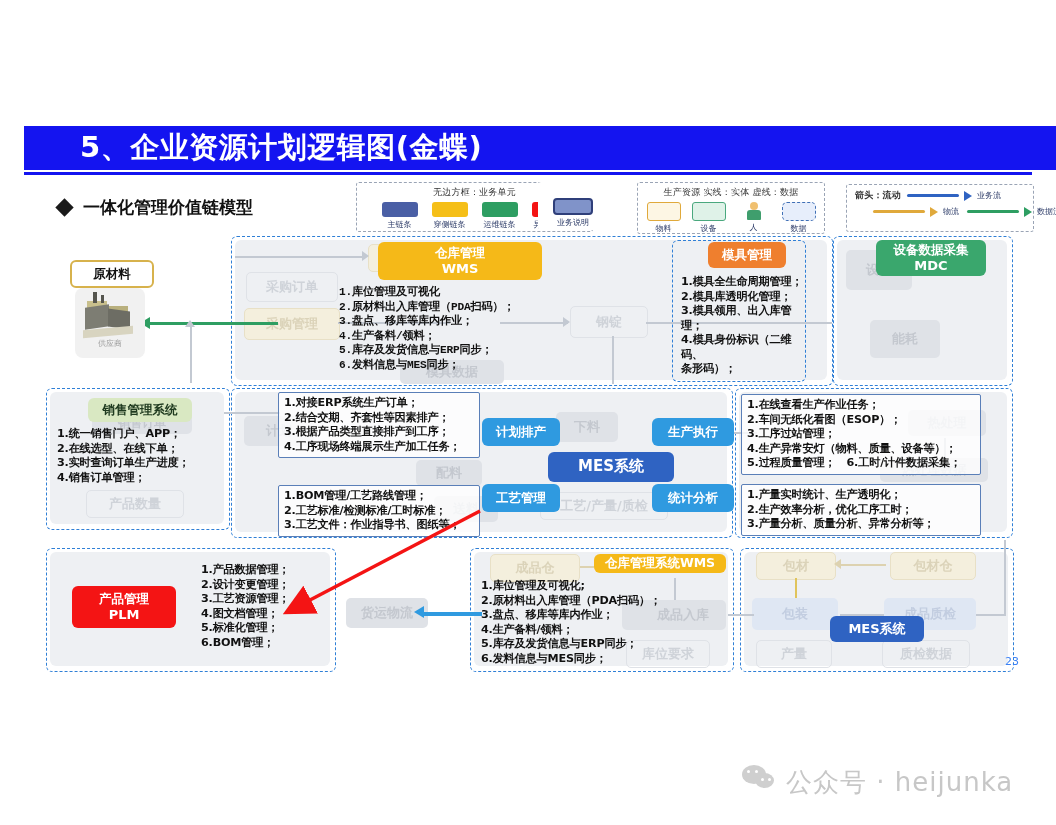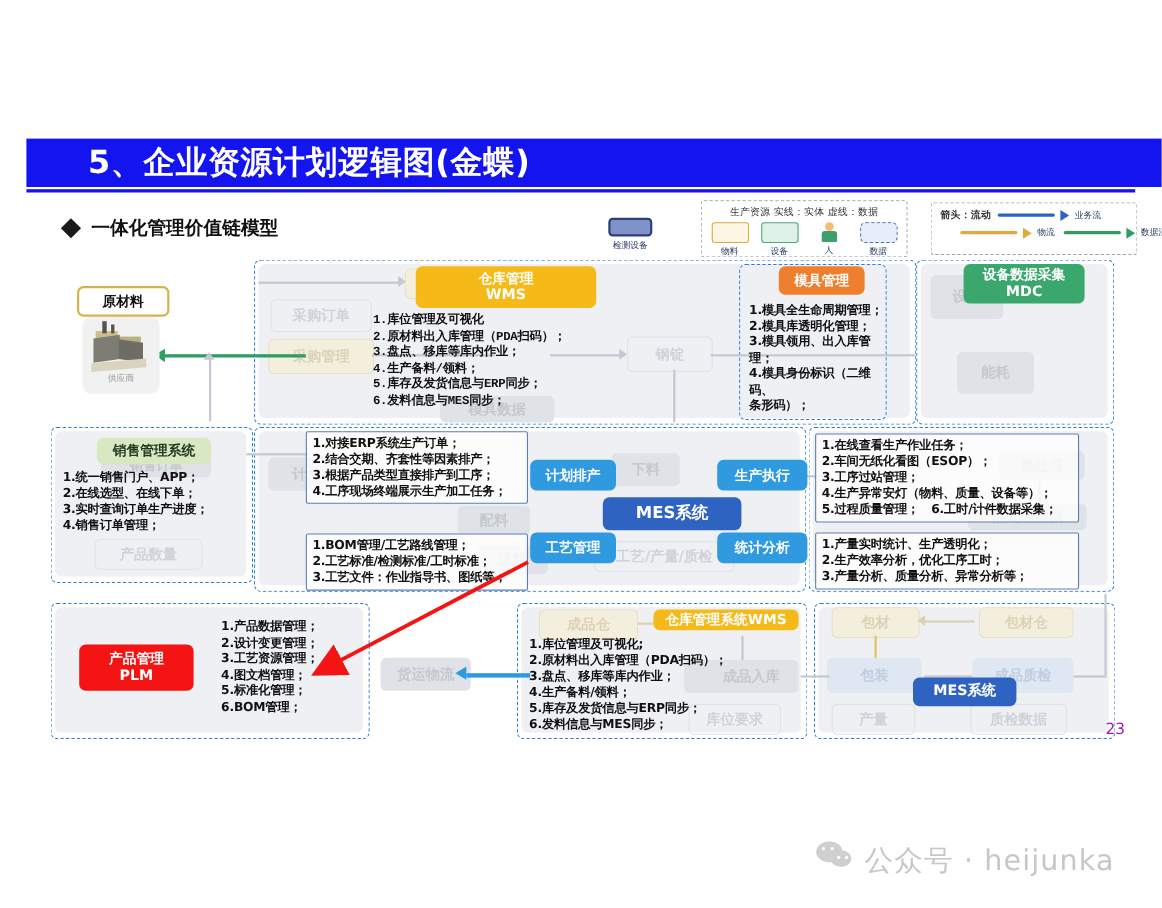--- a/index.html
+++ b/index.html
@@ -106,21 +106,21 @@
   #supplier .cap{position:absolute;left:0;top:50px;width:70px;text-align:center;font-size:8px;color:#9a9a9a;}
 
   
   .ln{position:absolute;z-index:3;}
   .hline{height:2px;}
   .vline{width:2px;}
 
   #red-arrow{position:absolute;left:275px;top:503px;z-index:9;}
 
   
-  #pageno{position:absolute;left:1005px;top:655px;font-size:14px;color:#a21caf;}
+  #pageno{position:absolute;left:1005px;top:655px;font-size:11px;color:#3b82f6;}
 
   
   #watermark{position:absolute;left:742px;top:765px;display:flex;align-items:flex-start;gap:10px;}
   #watermark .wc{position:relative;width:34px;height:26px;}
   #watermark .wc .b1{position:absolute;left:0;top:0;width:24px;height:19px;border-radius:50%;background:#cfcfcf;}
   #watermark .wc .b2{position:absolute;left:13px;top:8px;width:19px;height:15px;border-radius:50%;background:#cfcfcf;}
   #watermark .wc .d{position:absolute;border-radius:50%;background:#fff;width:3px;height:3px;}
   #watermark .txt{font-size:26px;color:#c7c7c7;letter-spacing:1px;white-space:nowrap;}
 </style>
 </head>
@@ -131,27 +131,48 @@
   <div id="title-bar">
     <span class="txt">5、企业资源计划逻辑图(金蝶)</span>
   </div>
   <div id="title-rule"></div>
 
   <div id="subtitle">
     <span class="dia"></span>
     <span class="txt">一体化管理价值链模型</span>
   </div>
 
+  <div class="legend" id="legend-chain">
+    <div class="cap">无边方框：业务单元</div>
+    <div class="row">
+      <div class="item">
+        <div class="sw" style="background:#4a5fa5"></div>
+        <div class="lbl">主链条</div>
+      </div>
+      <div class="item">
+        <div class="sw" style="background:#f5bf18"></div>
+        <div class="lbl">穿侧链条</div>
+      </div>
+      <div class="item">
+        <div class="sw" style="background:#2e9e62"></div>
+        <div class="lbl">运维链条</div>
+      </div>
+      <div class="item">
+        <div class="sw" style="background:#f41414"></div>
+        <div class="lbl">异常链条</div>
+      </div>
+    </div>
+  </div>
 
   <div class="legend" id="legend-note">
     <div class="cap" style="visibility:hidden">.</div>
     <div class="row">
       <div class="item">
         <div class="sw" style="background:#8093c9;border:2px solid #2f3f7a;border-radius:4px;height:13px;"></div>
-        <div class="lbl">检测设备</div>
+        <div class="lbl">业务说明</div>
       </div>
     </div>
   </div>
 
   <div class="legend" id="legend-res">
     <div class="cap">生产资源 实线：实体 虚线：数据</div>
     <div class="row" style="gap:6px;">
       <div class="item">
         <div class="res-mat"></div>
         <div class="lbl">物料</div>

